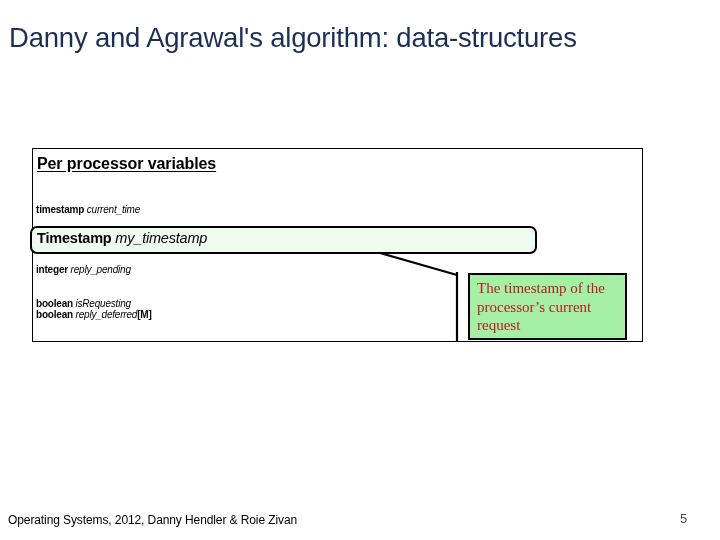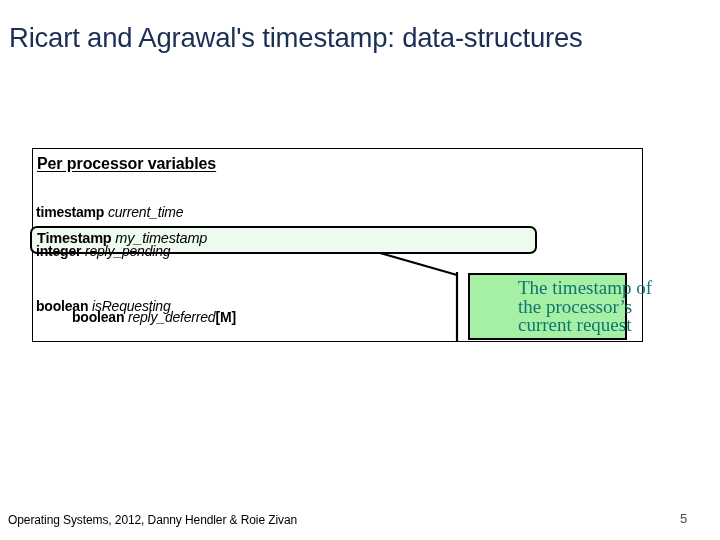--- a/index.html
+++ b/index.html
@@ -53,40 +53,40 @@
     text-decoration: underline;
     text-underline-offset: 2px;
     letter-spacing: -0.1px;
     white-space: nowrap;
   }
 
   
   .var-row {
     position: absolute;
     left: 36px;
-    font-size: 14px;
+    font-size: 10px;
     color: #000000;
     white-space: nowrap;
     letter-spacing: -0.2px;
   }
   .var-type {
     font-weight: bold;
   }
   .var-name {
     font-style: italic;
   }
   .var-suffix {
     font-weight: bold;
     font-style: normal;
   }
 
   #var-row-0 { top: 204px; }
-  #var-row-2 { top: 243px; text-align: center; }
+  #var-row-2 { top: 264px; text-align: center; }
   #var-row-3 { top: 298px; }
-  #var-row-4 { top: 309px; margin-left: 36px; }
+  #var-row-4 { top: 309px; }
 
   
   #highlight-box {
     position: absolute;
     left: 30px;
     top: 226px;
     width: 507px;
     height: 28px;
     box-sizing: border-box;
     background: #eefbee;
@@ -125,24 +125,23 @@
     box-sizing: border-box;
     background: #a6f0a6;
     border: 2.5px solid #000000;
   }
   #callout-text {
     position: absolute;
     left: 7px;
     top: 4px;
     width: 145px;
     font-family: "Liberation Serif", serif;
-    font-size: 19px;
+    font-size: 15px;
     line-height: 18.5px;
-    color: #0f766e;
-    margin-left: 41px;
+    color: #b91c1c;
   }
 
   
   #footer-credit {
     position: absolute;
     left: 8px;
     top: 513px;
     font-size: 12px;
     color: #000000;
     white-space: nowrap;
@@ -152,21 +151,21 @@
     position: absolute;
     left: 680px;
     top: 511px;
     font-size: 13px;
     color: #4a4a4a;
   }
 </style>
 </head>
 <body>
 
-<div id="slide-title">Ricart and Agrawal's timestamp: data-structures</div>
+<div id="slide-title">Danny and Agrawal's algorithm: data-structures</div>
 
 <div id="variables-panel"></div>
 
 <div id="panel-heading">Per processor variables</div>
 
 <div class="var-row" id="var-row-0">
   <span class="var-type">timestamp</span><span>&nbsp;</span><span class="var-name">current_time</span><span class="var-suffix"></span>
 </div>
 
 <div id="highlight-box"></div>

